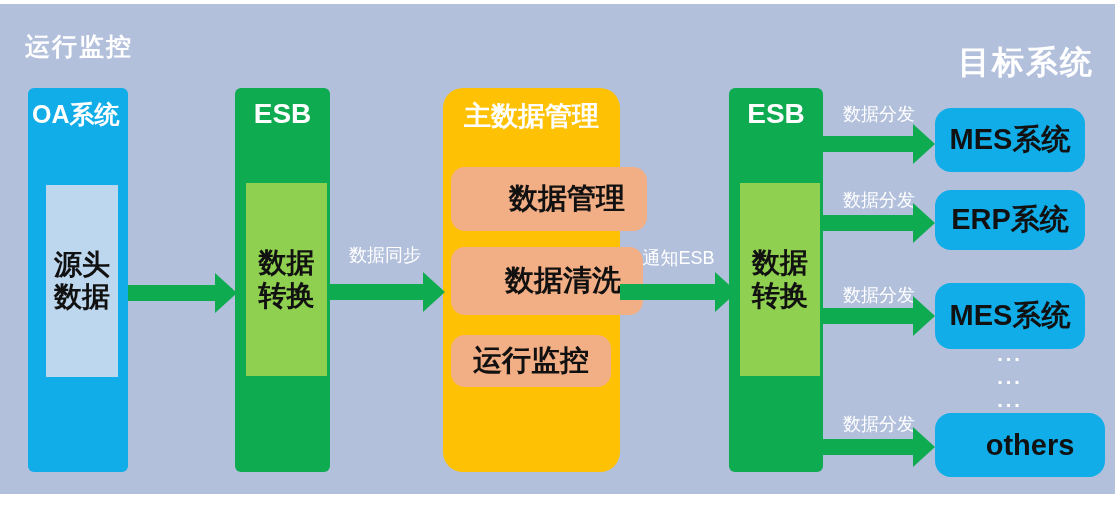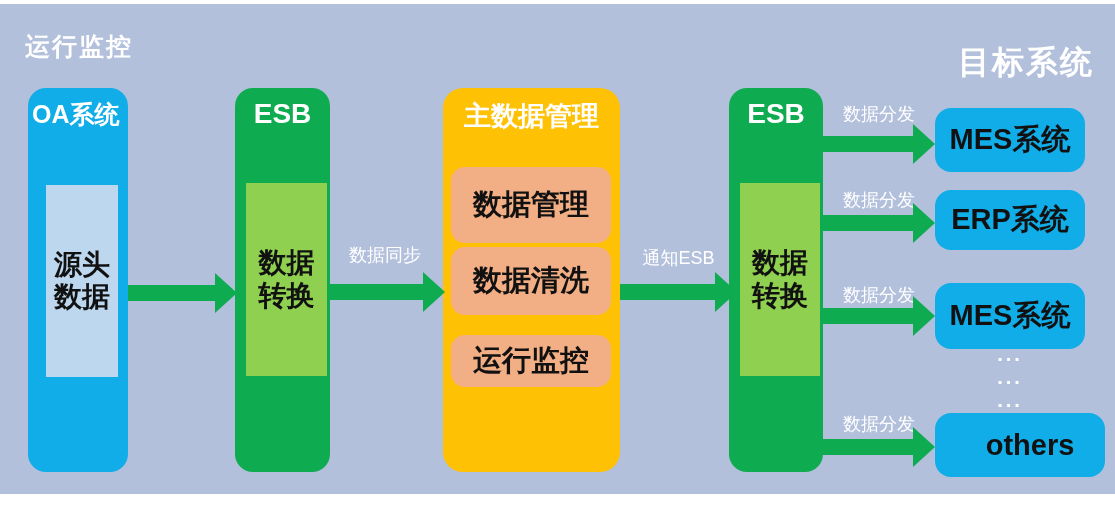--- a/index.html
+++ b/index.html
@@ -9,39 +9,39 @@
   }
   html,body{margin:0;padding:0;background:#e9e9e9;}
   .canvas{
     position:relative; width:1115px; height:506px; background:var(--frame);
     font-family:"Liberation Sans","DejaVu Sans",sans-serif; overflow:hidden;
   }
   .bg{position:absolute;left:0;right:0;top:4px;bottom:12px;background:var(--background);}
   .zone-label{position:absolute;color:var(--label_text);font-weight:bold;font-size:25px;letter-spacing:2px;}
   .zone-label.src{left:25px;top:30px;}
   .zone-label.tgt{left:958px;top:41px;font-size:32px;}
-  .box{position:absolute;top:88px;height:384px;border-radius:18px;}
+  .box{position:absolute;top:88px;height:384px;border-radius:6px;}
   .box-title{color:var(--label_text);font-weight:bold;text-align:center;padding-top:10px;}
   .oa{left:28px;width:100px;background:var(--blue);}
   .oa-title{font-size:25px;text-align:left;padding-left:4px;letter-spacing:0;}
   .inner{position:absolute;display:flex;flex-direction:column;align-items:center;justify-content:center;
          color:var(--node_text);font-weight:bold;font-size:28px;line-height:1.15;margin-left:8px;}
   .oa-inner{left:10px;right:10px;top:97px;height:192px;background:var(--light_blue);}
   .esb{width:95px;background:var(--green);}
   .esb1{left:235px;}
   .esb2{left:729px;width:94px;}
   .esb-title{font-size:28px;}
   .esb-inner{left:3px;right:3px;top:95px;height:193px;background:var(--light_green);}
   .mdm{left:443px;width:177px;background:var(--orange);border-radius:20px;}
   .mdm-title{font-size:27px;}
   .mdm-item{position:absolute;left:8px;width:160px;background:var(--salmon);border-radius:14px;
             display:flex;align-items:center;justify-content:center;
             color:var(--node_text);font-weight:bold;font-size:29px;}
-  .mdm-item.i1{top:79px;height:76px;}
-  .mdm-item.i2{top:159px;height:68px;}
+  .mdm-item.i1{top:79px;height:64px;padding-left:36px;}
+  .mdm-item.i2{top:159px;height:68px;padding-left:32px;}
   .mdm-item.i3{top:247px;height:52px;}
   .target{position:absolute;left:935px;width:150px;background:var(--blue);border-radius:16px;
           display:flex;align-items:center;justify-content:center;
           color:var(--node_text);font-weight:bold;font-size:29px;}
   .t1{top:108px;height:64px;}
   .t2{top:190px;height:60px;}
   .t3{top:283px;height:66px;}
   .t4{top:413px;height:64px;padding-left:20px;}
   .ellipsis{position:absolute;left:935px;width:150px;top:344px;text-align:center;
             color:var(--label_text);font-weight:bold;font-size:20px;letter-spacing:3px;}

